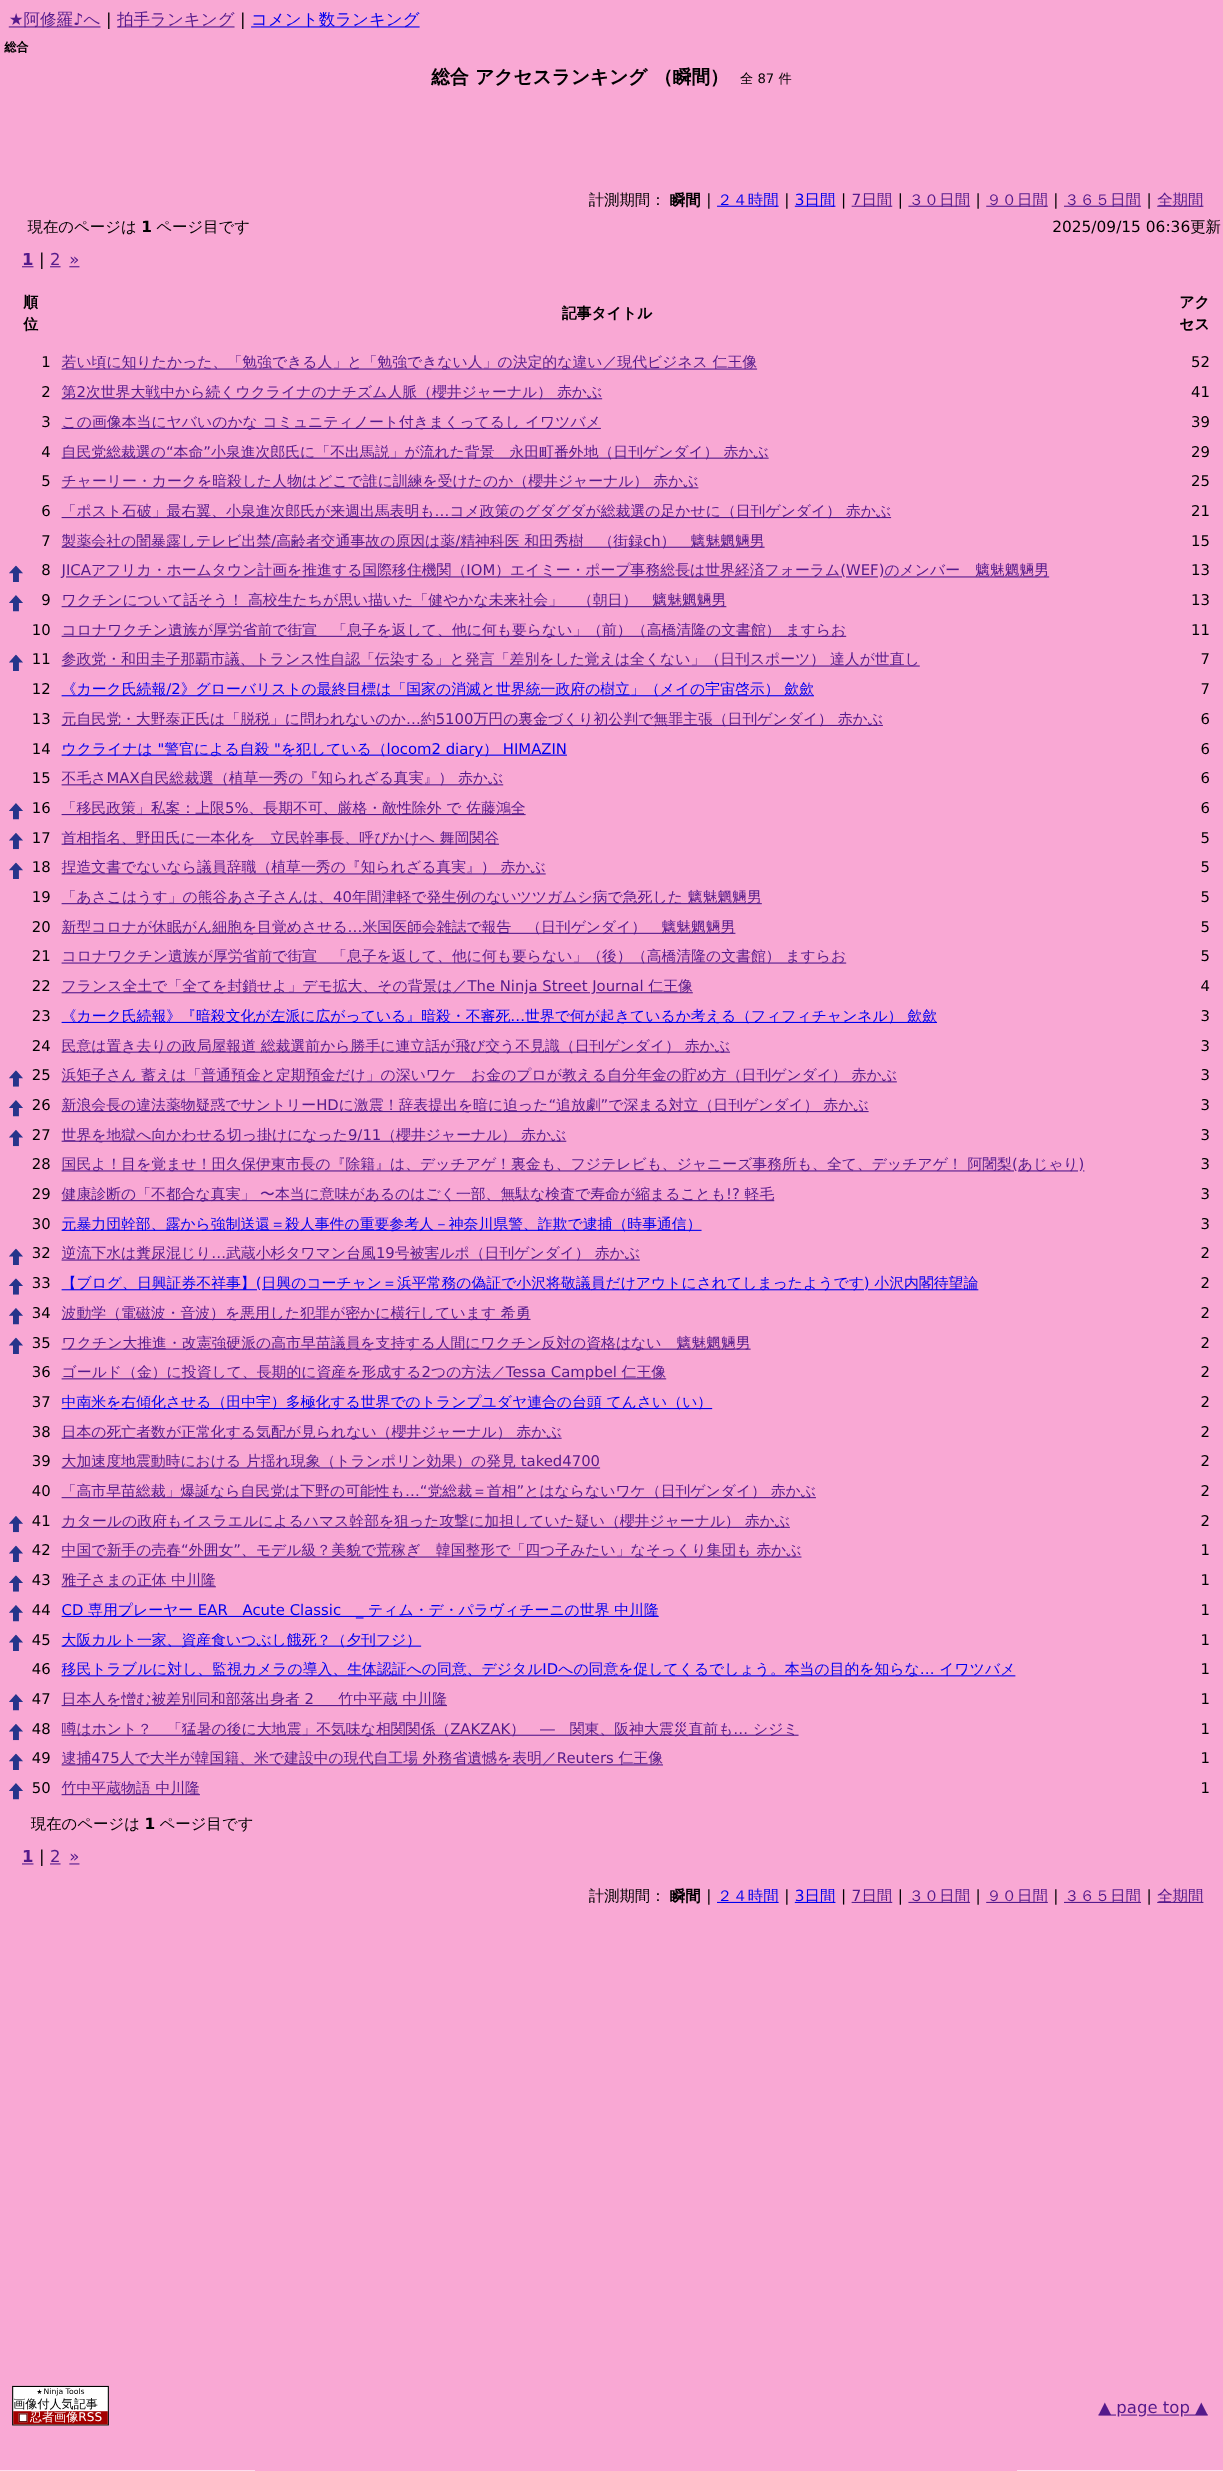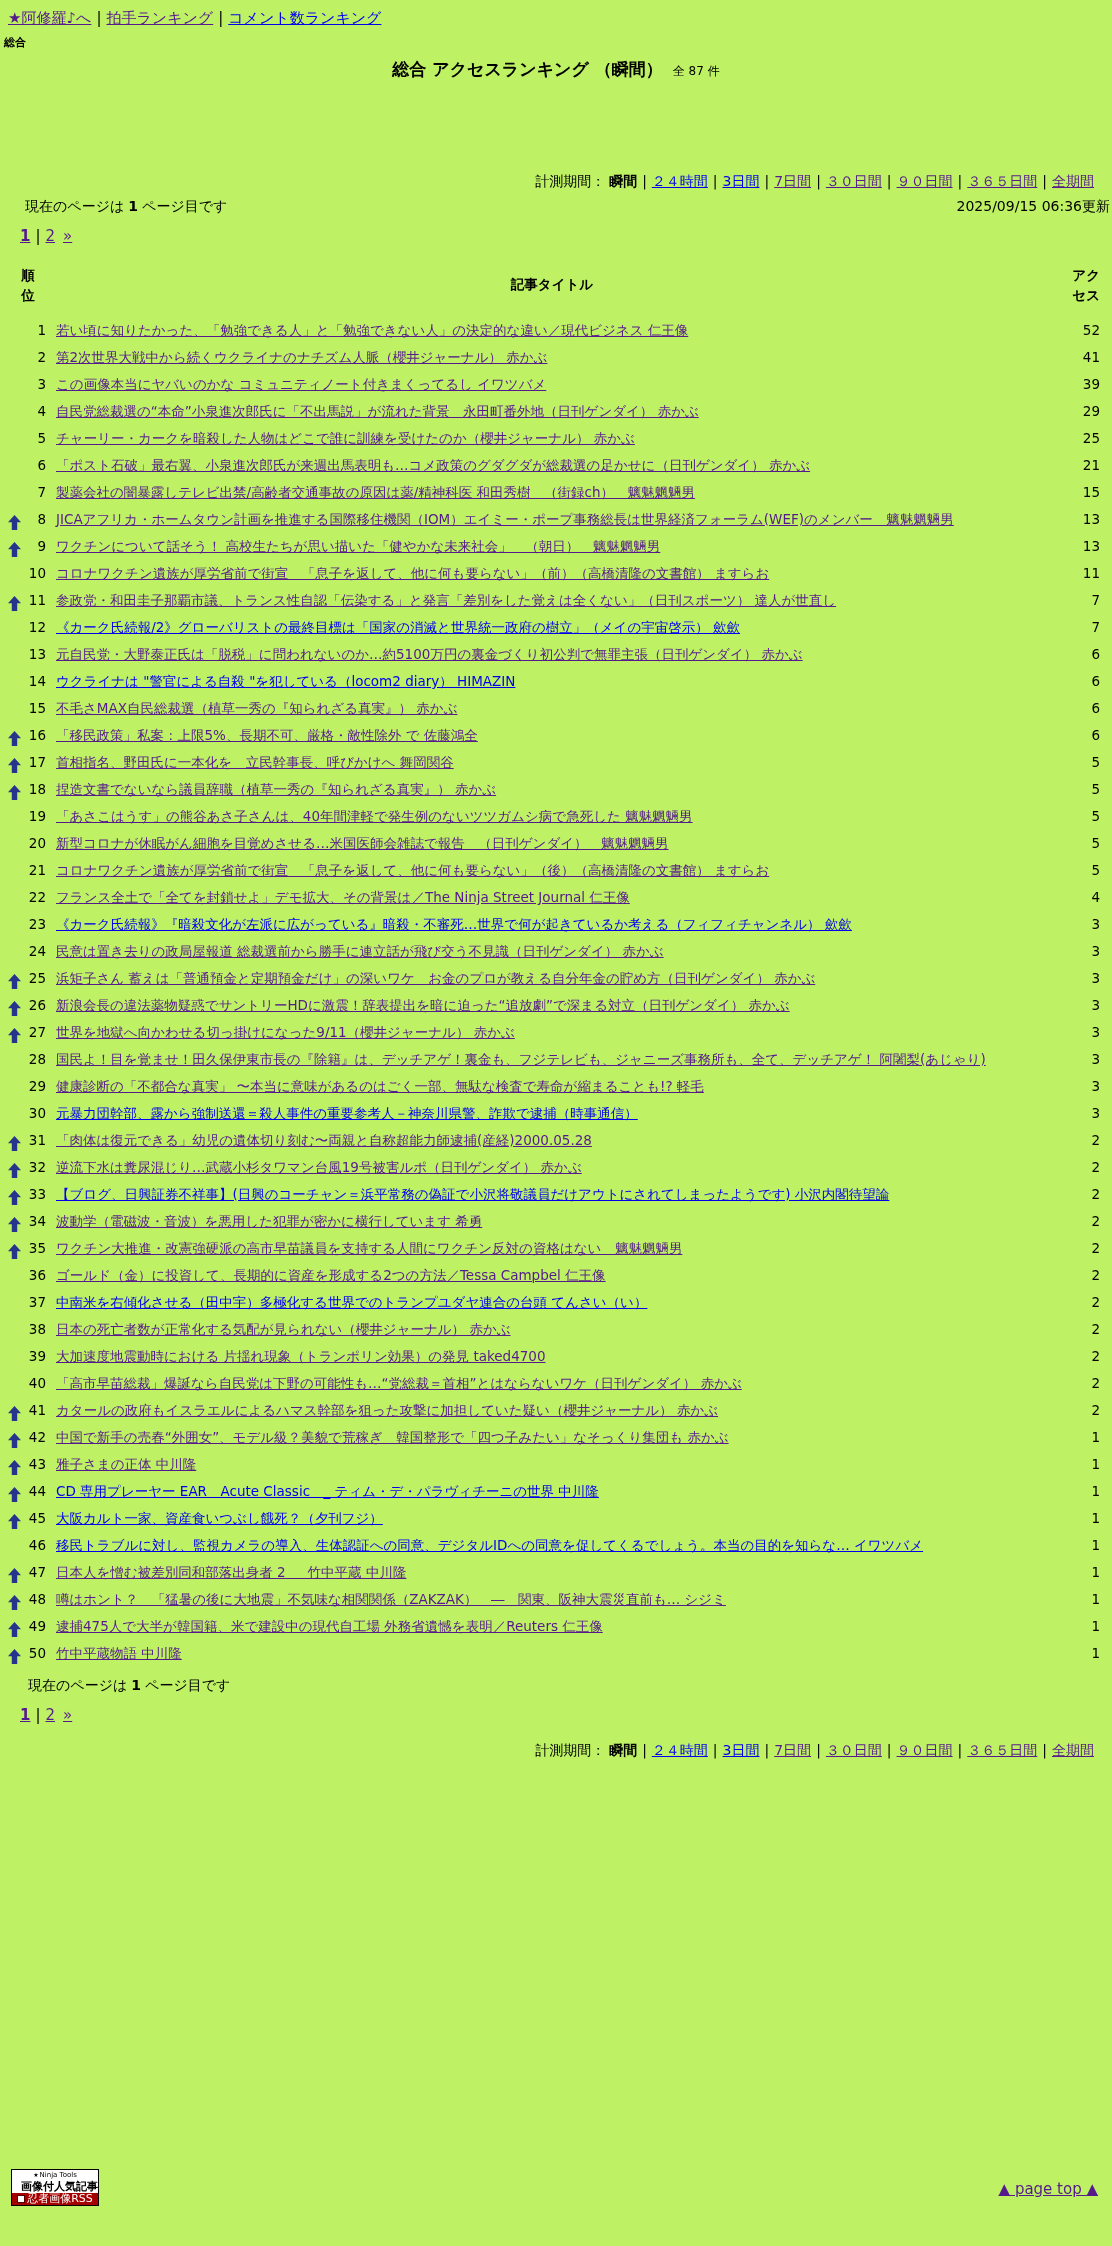--- a/index.html
+++ b/index.html
@@ -1,18 +1,18 @@
 <!DOCTYPE html>
 <html lang="ja"><head>
 <meta charset="utf-8">
 <style>
   * { box-sizing: border-box; }
   html,body { margin:0; padding:0; background:#fff; color:#000;
     font-family:"DejaVu Sans","Liberation Sans",sans-serif; }
-  .page { position:relative; width:1112px; height:2246px; overflow:hidden; background:#bef264; }
+  .page { position:relative; width:1112px; height:2246px; overflow:hidden; background:#f9a8d4; }
 
   a { text-decoration:underline; cursor:pointer; }
   a.visited { color:#551A8B; }
   a.unvisited { color:#0000EE; }
   .sep { color:#000; margin:0 5px; }
 
   
   .topnav { padding:9px 0 0 8px; font-size:15px; }
 
   
@@ -52,21 +52,21 @@
   td.rank-cell { width:44px; text-align:right; position:relative; padding-right:4px; white-space:nowrap; }
   .up-arrow { position:absolute; left:2px; top:6px; width:13px; height:15px; }
   td.title-cell { padding-left:6px; padding-right:12px; word-break:break-all;margin-top:34px; }
   td.access-cell { width:48px; text-align:right; padding-right:2px; }
 
   
   .badge { position:absolute; left:11px; top:2169px; width:88px; display:block;
     border:1px solid #000; text-decoration:none; background:#fff; }
   .badge-top { display:block; text-align:center; font-size:7px; line-height:9px; color:#000; white-space:nowrap; }
   .ninja-icon { font-size:6px; margin-right:1px; }
-  .badge-mid { display:block; text-align:right; font-size:11px; line-height:13px; font-weight:bold; color:#000; white-space:nowrap; }
+  .badge-mid { display:block; text-align:left; font-size:11px; line-height:13px; font-weight:normal; color:#000; white-space:nowrap; }
   .badge-bot { display:block; text-align:center; font-size:11px; line-height:12px; color:#fff; background:#A40000; white-space:nowrap; }
   .rss-badge-icon { display:inline-block; width:8px; height:8px; background:#fff; border:1px solid #550000; margin-right:2px; vertical-align:-1px; }
 
   .page-top { position:absolute; right:14px; top:2180px; font-size:15px; }
 </style>
 </head>
 <body>
 
 <div class="page">
 
@@ -436,34 +436,20 @@
     </td>
     <td class="access-cell">3</td>
   </tr>
         <tr>
     <td class="rank-cell">
       <span class="up-arrow">
         <svg width="13" height="15" viewBox="0 0 13 15" aria-hidden="true">
                 <path d="M6.5 0 L13 7.2 L9.2 7.2 L9.2 15 L3.8 15 L3.8 7.2 L0 7.2 Z" fill="#26348B"></path>
               </svg>
       </span>
-      <span class="rank-num">31</span>
-    </td>
-    <td class="title-cell">
-      <a class="title-link visited" href="#">「肉体は復元できる」幼児の遺体切り刻む〜両親と自称超能力師逮捕(産経)2000.05.28</a>
-    </td>
-    <td class="access-cell">2</td>
-  </tr>
-        <tr>
-    <td class="rank-cell">
-      <span class="up-arrow">
-        <svg width="13" height="15" viewBox="0 0 13 15" aria-hidden="true">
-                <path d="M6.5 0 L13 7.2 L9.2 7.2 L9.2 15 L3.8 15 L3.8 7.2 L0 7.2 Z" fill="#26348B"></path>
-              </svg>
-      </span>
       <span class="rank-num">32</span>
     </td>
     <td class="title-cell">
       <a class="title-link visited" href="#">逆流下水は糞尿混じり…武蔵小杉タワマン台風19号被害ルポ（日刊ゲンダイ） 赤かぶ</a>
     </td>
     <td class="access-cell">2</td>
   </tr>
         <tr>
     <td class="rank-cell">
       <span class="up-arrow">

